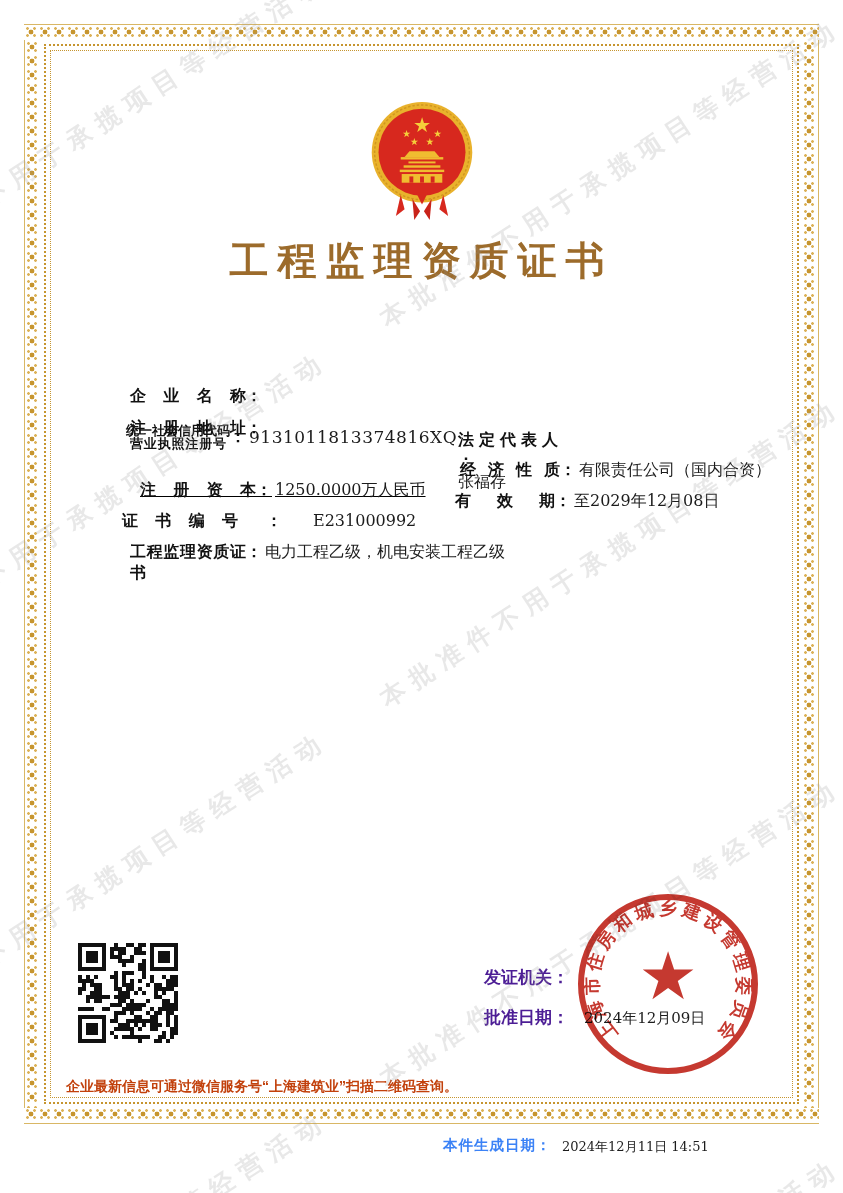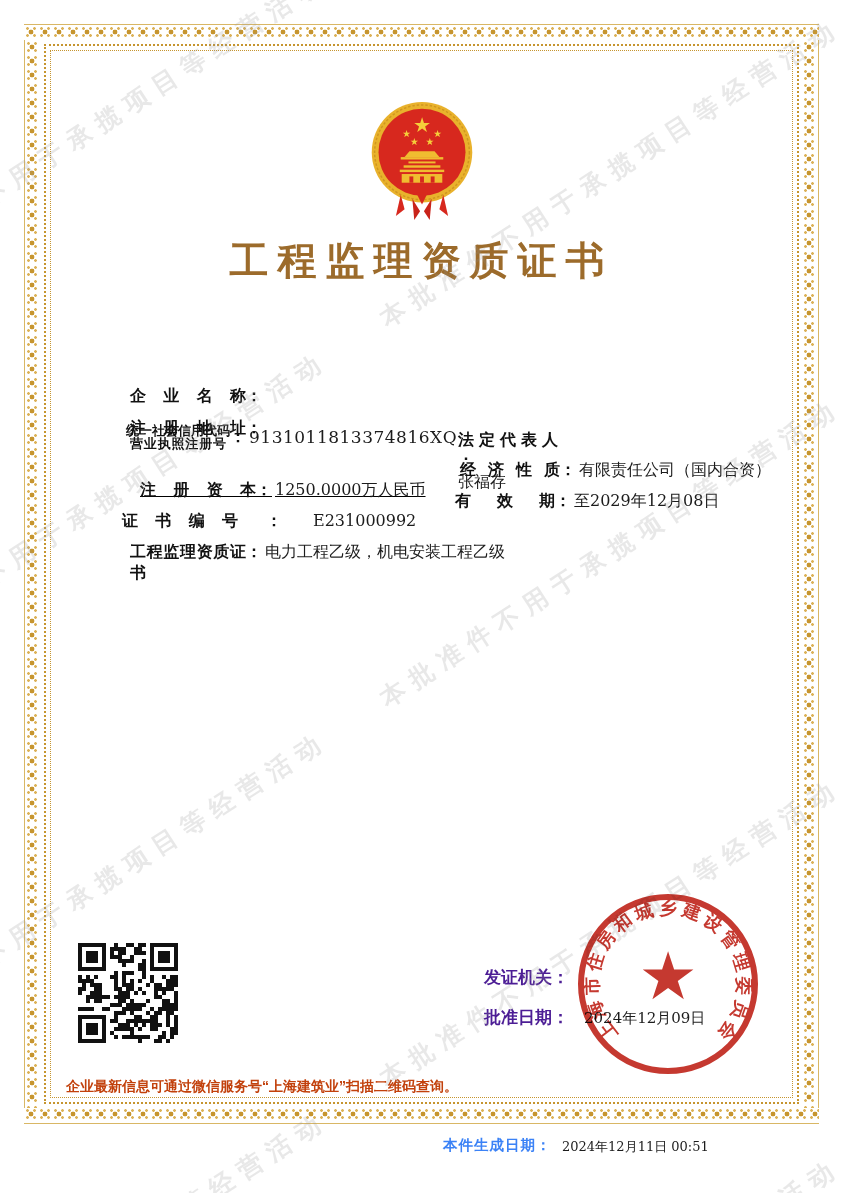--- a/index.html
+++ b/index.html
@@ -435,16 +435,16 @@
         <span style="left: 171.976px; top: 97.8947px; transform: translate(-50%, -50%) rotate(91.4286deg);">委</span>
         <span style="left: 167.545px; top: 121.637px; transform: translate(-50%, -50%) rotate(109.714deg);">员</span>
         <span style="left: 155.889px; top: 142.79px; transform: translate(-50%, -50%) rotate(128deg);">会</span>
       </div>
   </div>
 
   <div class="qr-note">企业最新信息可通过微信服务号“上海建筑业”扫描二维码查询。</div>
 
   <div class="gen-row">
     <span class="gen-lbl"><span>本件生成日期</span><span>：</span></span>
-    <span class="gen-val">2024年12月11日 00:51</span>
+    <span class="gen-val">2024年12月11日 14:51</span>
   </div>
 
 </div>
 
 </body></html>

